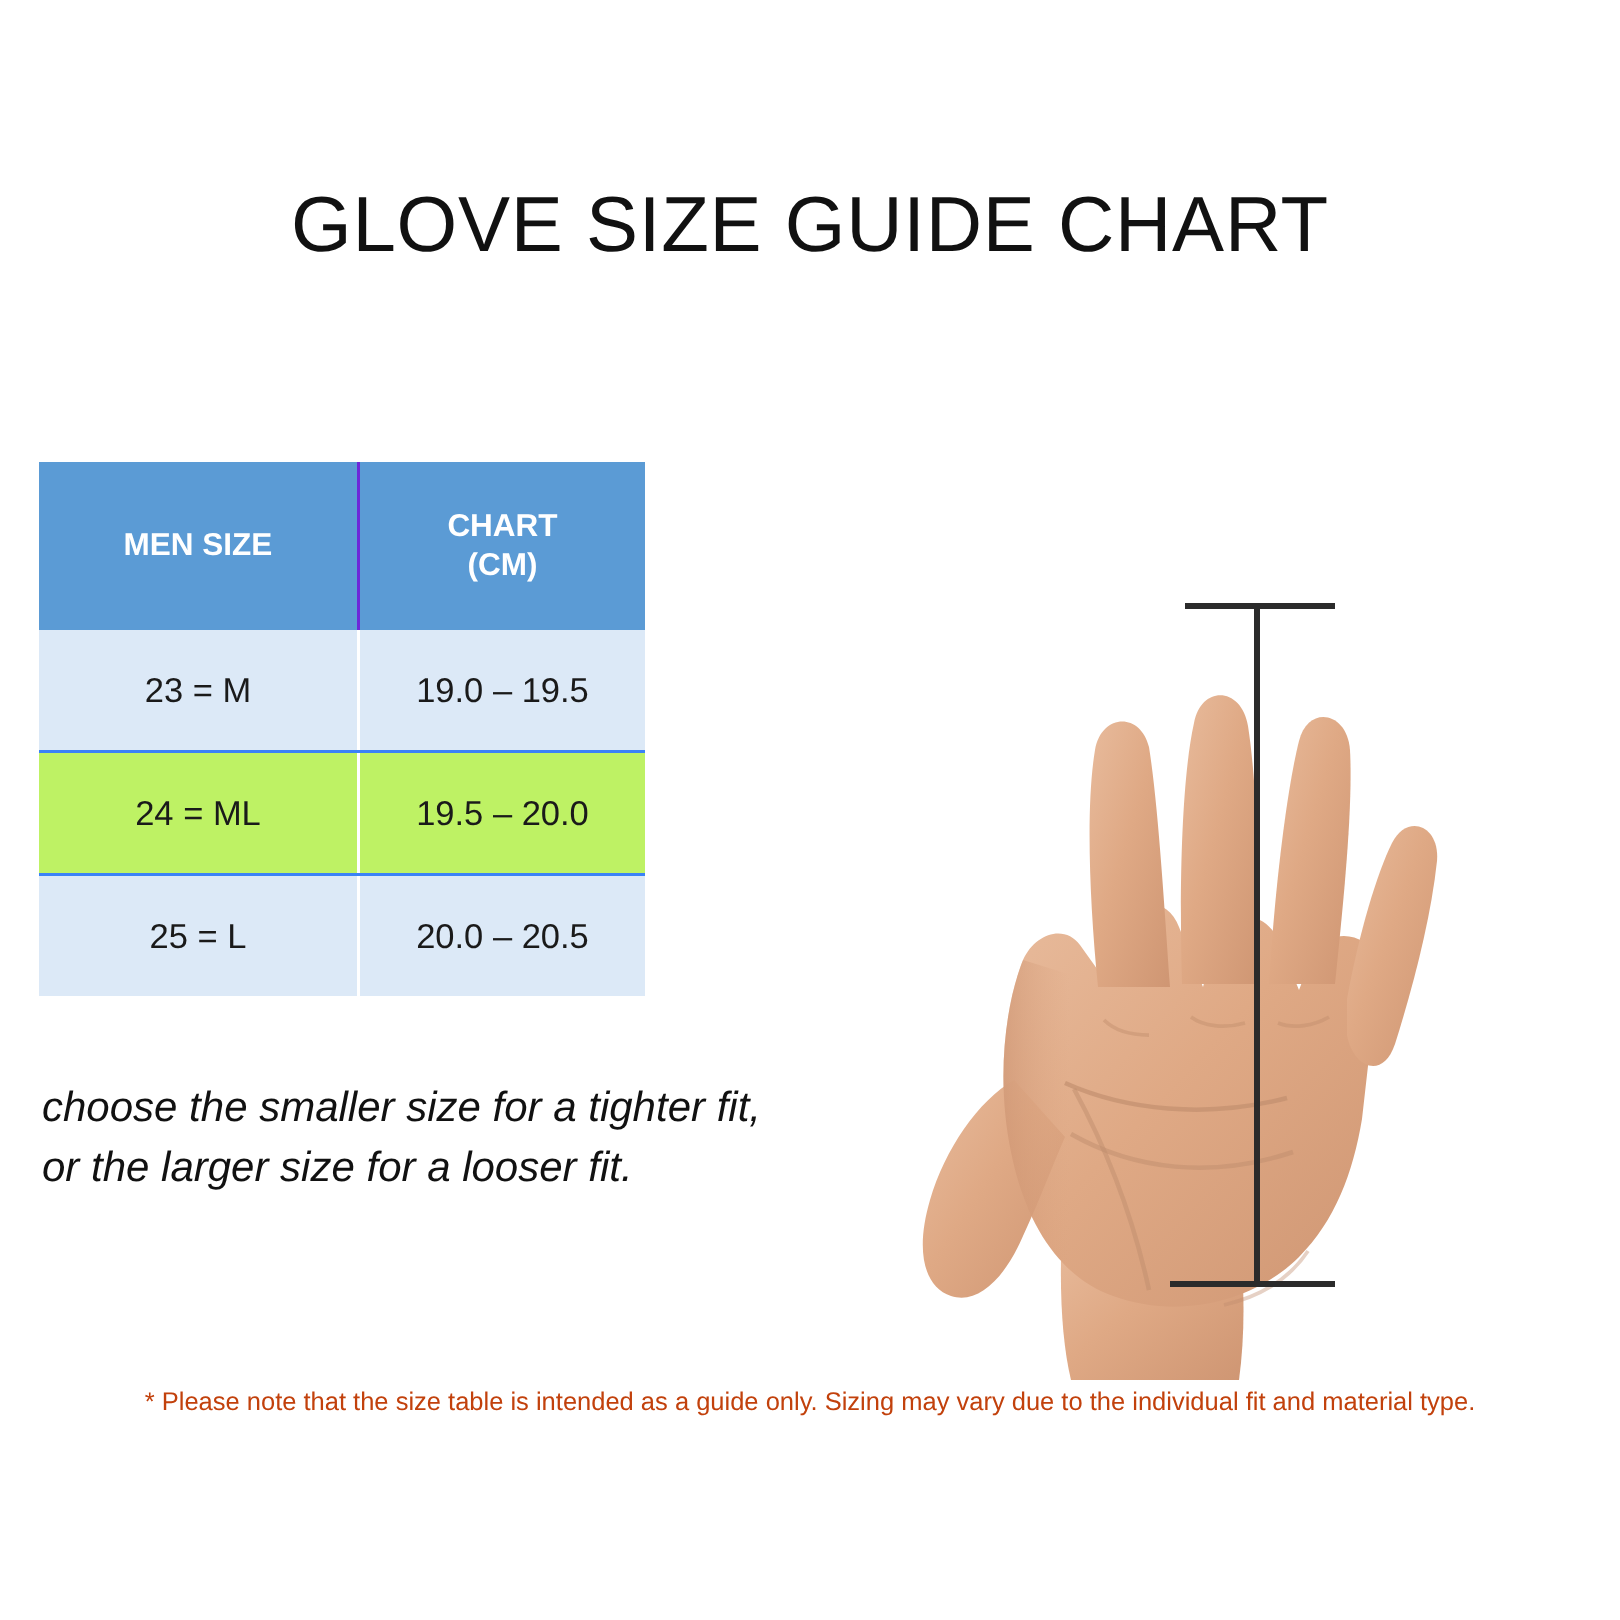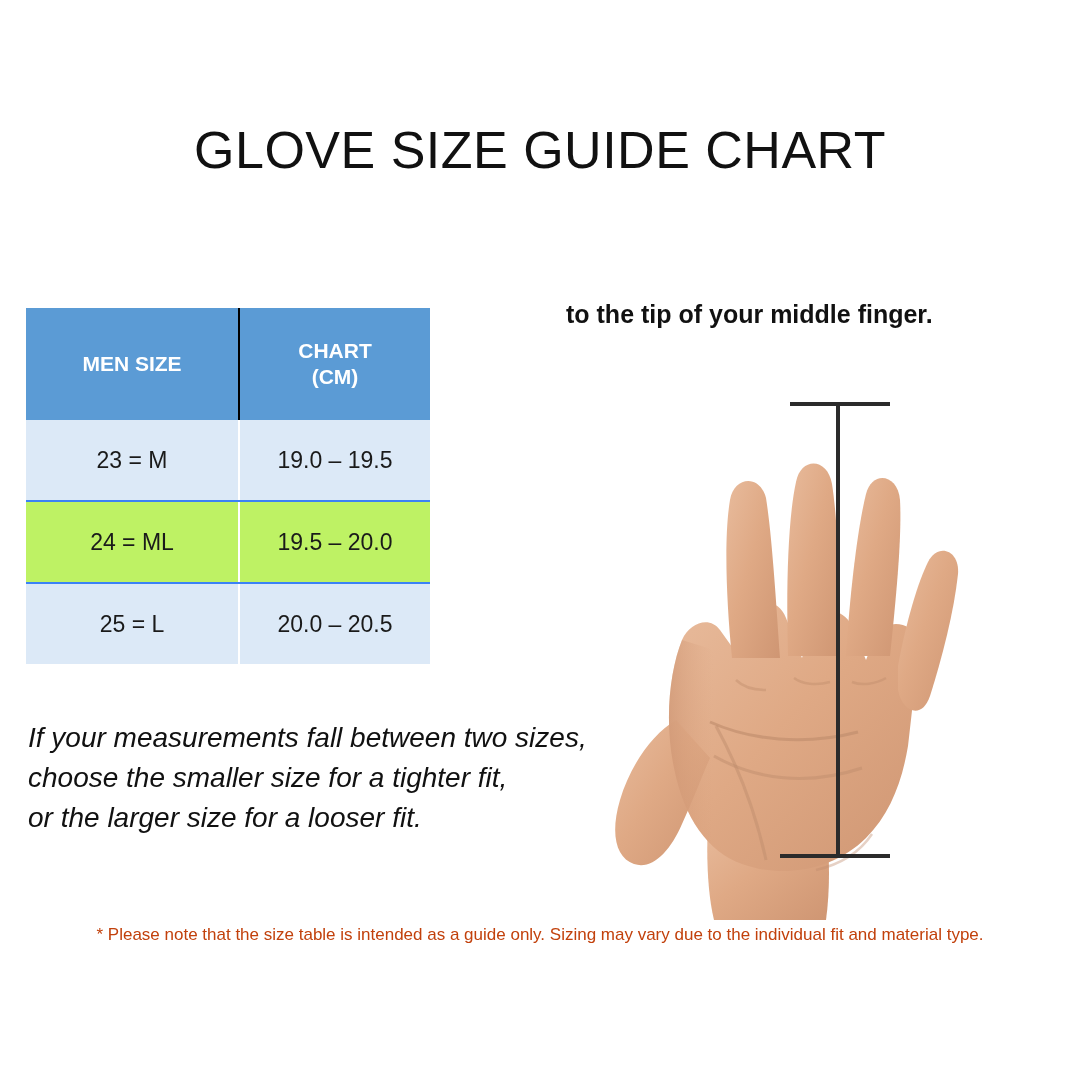--- a/index.html
+++ b/index.html
@@ -50,21 +50,21 @@
     font-weight: bold;
     line-height: 1.25;
     padding: 16px 6px;
     text-align: center;
     border: none;
     height: 80px;
     vertical-align: middle;
   }
   .size-table th.col-left {
     width: 200px;
-    border-right: 2px solid #000000;
+    border-right: 2px solid #6d28d9;
   }
   .size-table td {
     font-size: 23px;
     color: #1a1a1a;
     text-align: center;
     padding: 17px 6px;
     height: 46px;
     vertical-align: middle;
   }
   .size-table tr.row-odd td {
@@ -161,27 +161,25 @@
         <td>19.5 – 20.0</td>
       </tr>
       <tr class="row-odd">
         <td class="col-left">25 = L</td>
         <td>20.0 – 20.5</td>
       </tr>
     </tbody>
   </table>
 
   <div class="note">
-    <div>If your measurements fall between two sizes,</div>
     <div>choose the smaller size for a tighter fit,</div>
     <div>or the larger size for a looser fit.</div>
   </div>
 
   <div class="instruction">
-    <div>to the tip of your middle finger.</div>
   </div>
 
   <div class="hand-wrap">
     <svg class="hand-svg" width="470" height="530" viewBox="0 0 470 530" xmlns="http://www.w3.org/2000/svg" aria-hidden="true">
       <defs>
         <linearGradient id="skin" x1="0" y1="0" x2="1" y2="1">
           <stop offset="0%" stop-color="#e8bb9c"></stop>
           <stop offset="45%" stop-color="#dfa985"></stop>
           <stop offset="100%" stop-color="#cf9673"></stop>
         </linearGradient>

